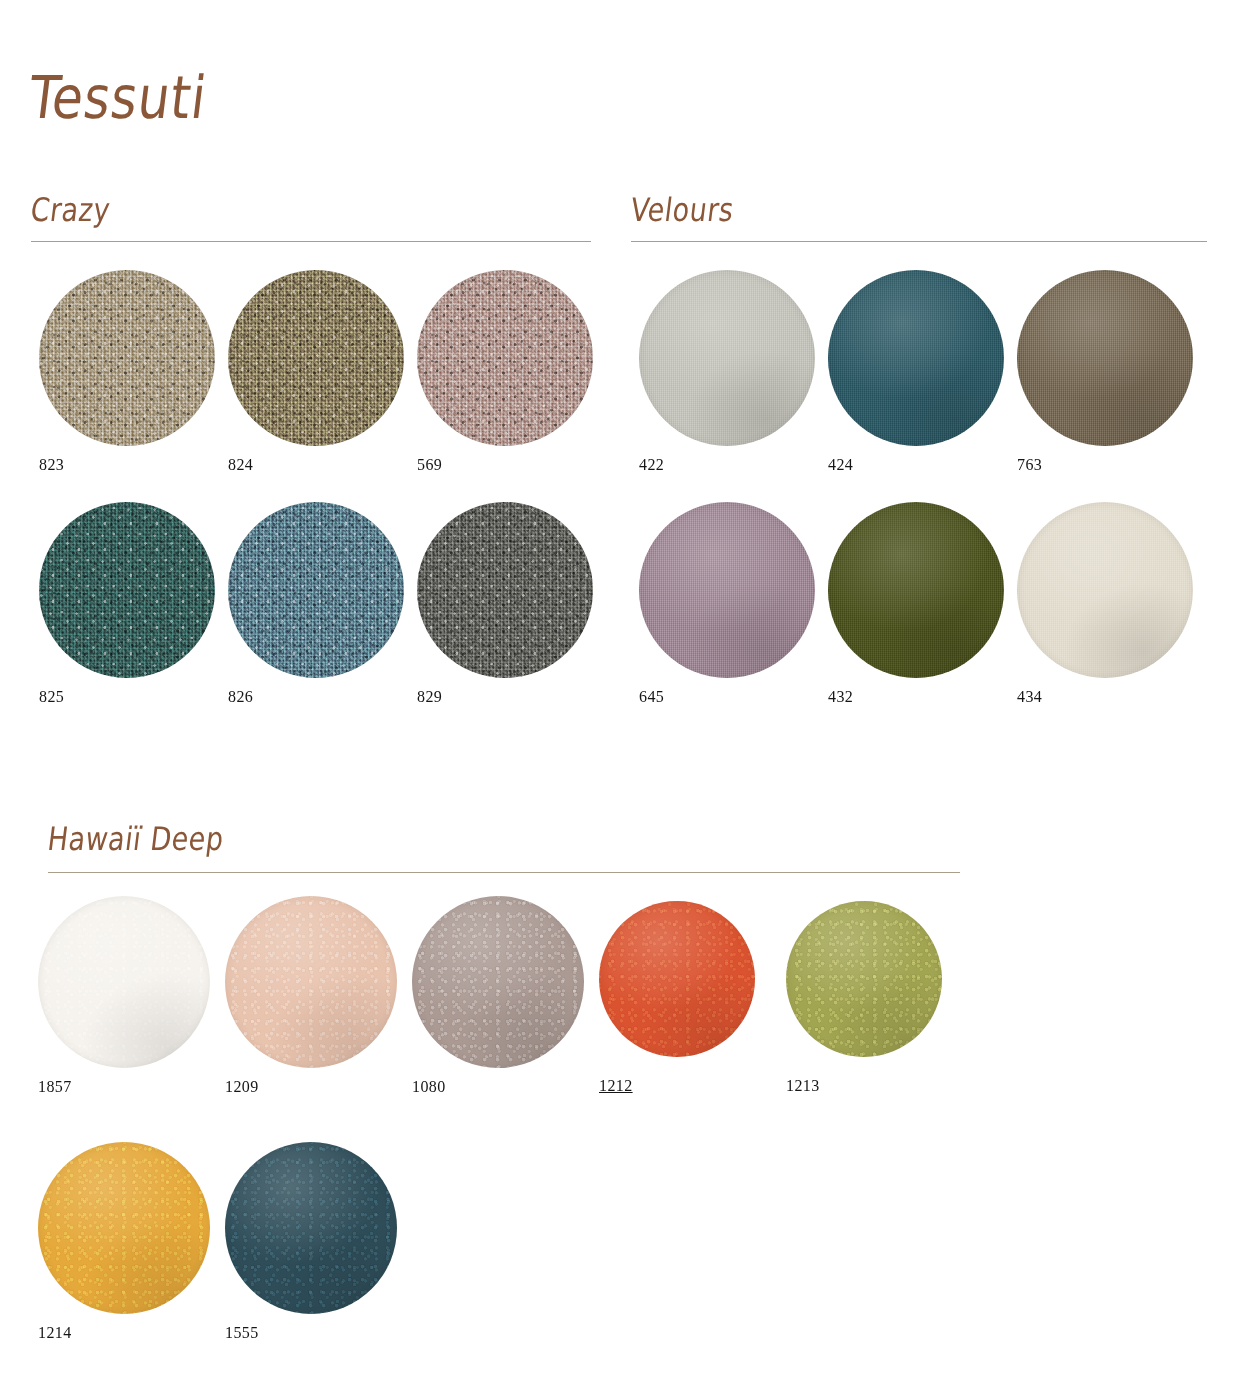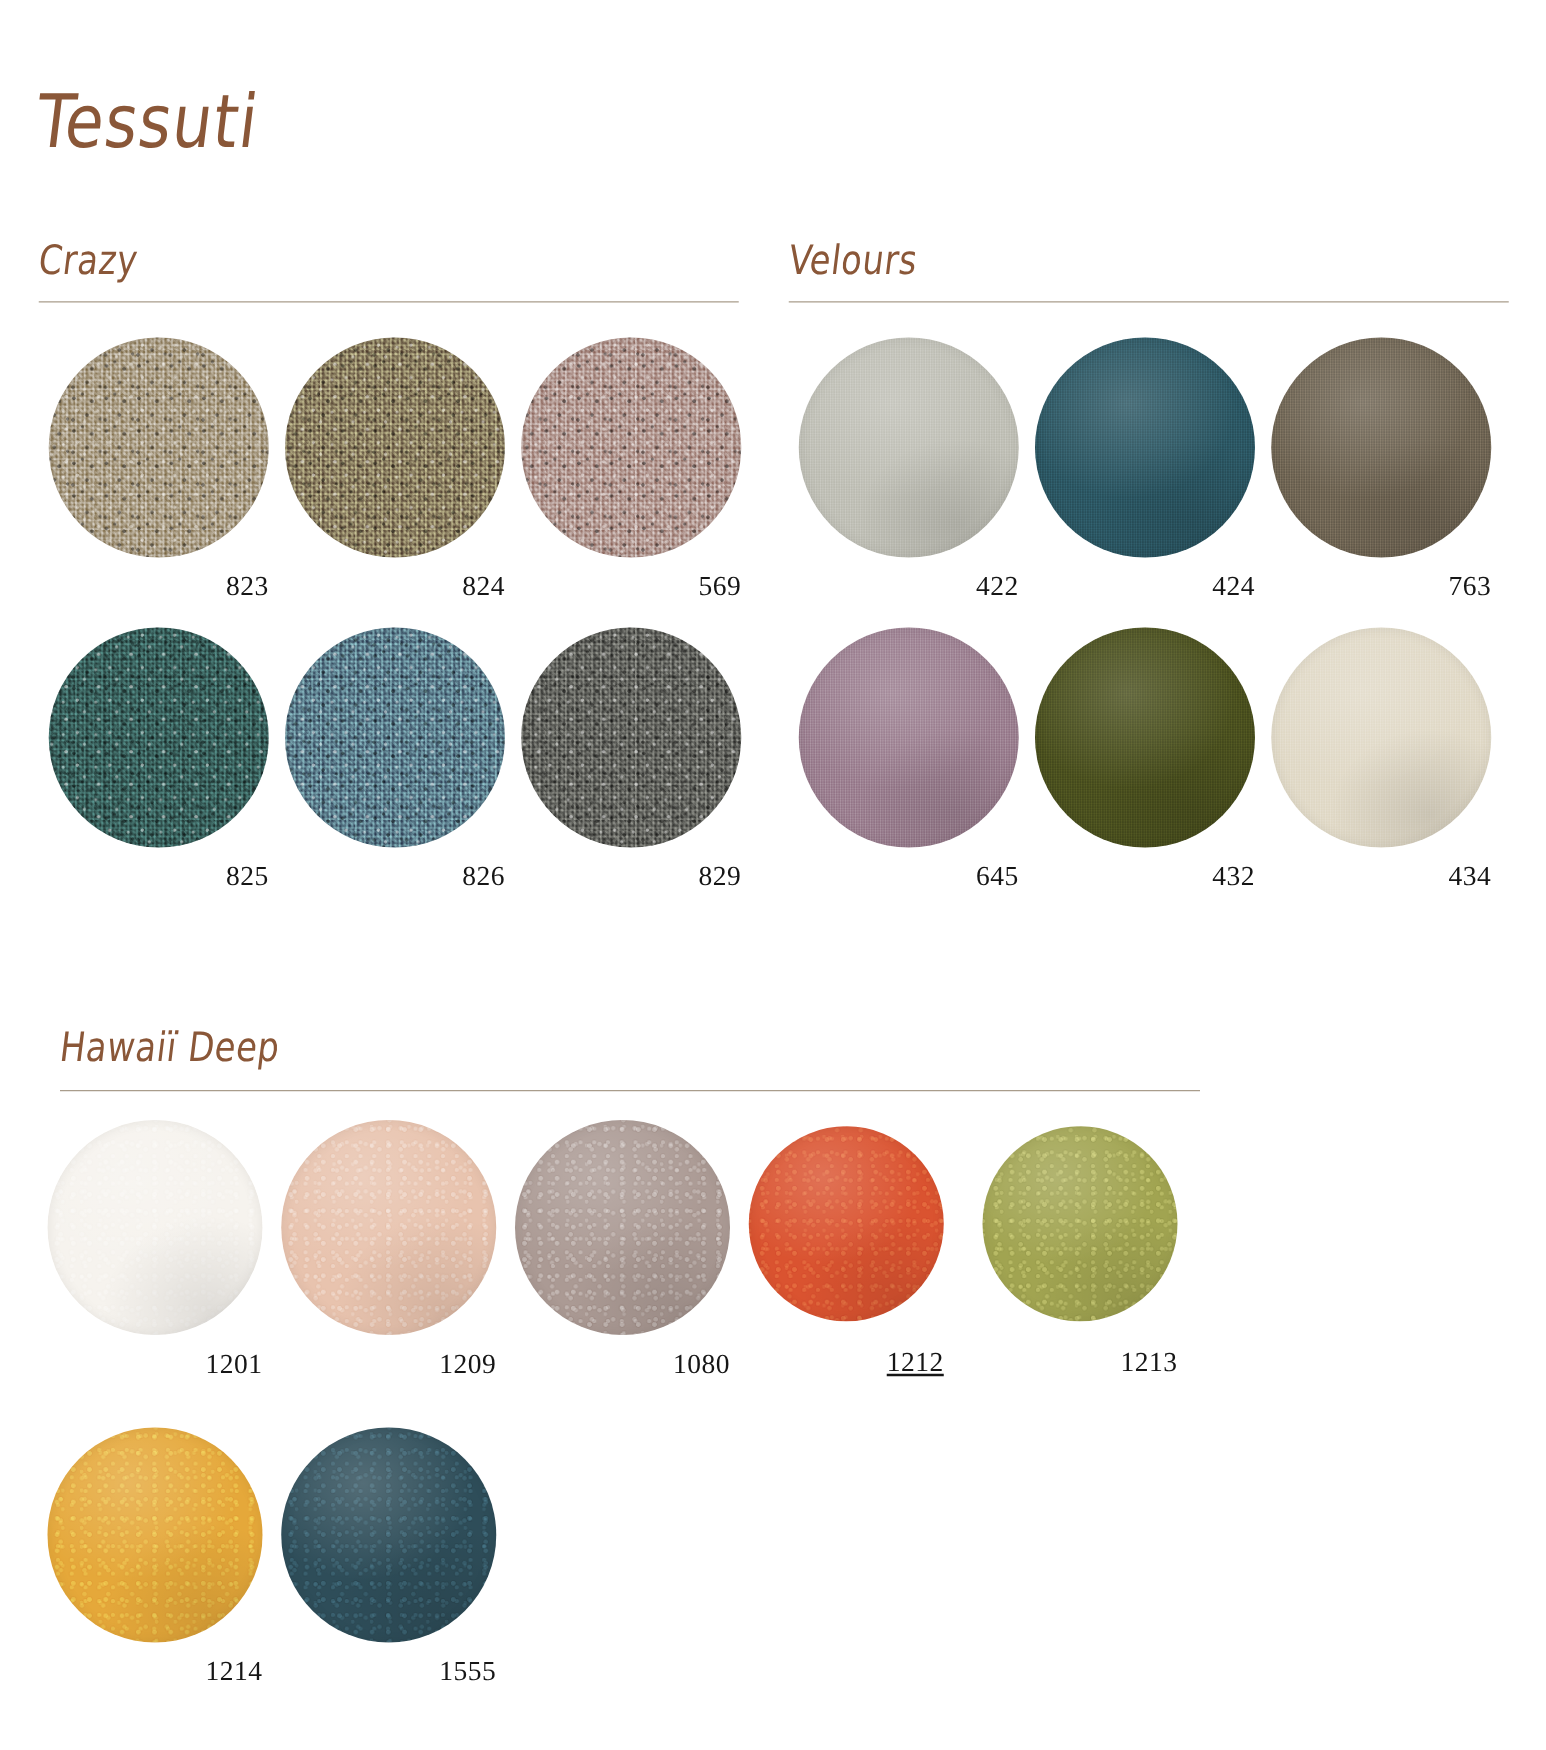--- a/index.html
+++ b/index.html
@@ -68,23 +68,23 @@
     height: 172px;
   }
   .disc .grain {
     position: absolute;
     inset: -20%;
   }
   .code {
     position: absolute;
     top: 186px;
     width: 176px;
-    text-align: right;
+    text-align: left;
     font-family: "Liberation Serif", serif;
-    font-size: 22px;
+    font-size: 16px;
     color: #161616;
     letter-spacing: 0.4px;
   }
   .code.small { top: 182px; width: 172px; }
 
   
   .tex-tweed .grain {
     background-image:
       repeating-linear-gradient(90deg,
         rgba(255,255,255,.34) 0px, rgba(255,255,255,.34) 1px,
@@ -292,21 +292,21 @@
 
 <div class="section-head" style="left: 50px; top: 822px; color: rgb(138, 87, 56);">Hawaiï Deep</div>
 <div class="rule" style="left: 48px; top: 872px; width: 912px; background: rgb(169, 157, 140);"></div>
 
 <div class="swatch" style="left:38px; top:896px;">
   <div class="disc small tex-leather" id="sw-1201" style="background-color: rgb(246, 243, 238);">
     <div class="grain"></div>
     <div class="sheen"></div>
     <div class="edge"></div>
   </div>
-  <div class="code small">1201</div>
+  <div class="code small">1857</div>
 </div>
 
 <div class="swatch" style="left:225px; top:896px;">
   <div class="disc small tex-leather" id="sw-1209" style="background-color: rgb(232, 195, 174);">
     <div class="grain"></div>
     <div class="sheen"></div>
     <div class="edge"></div>
   </div>
   <div class="code small">1209</div>
 </div>

